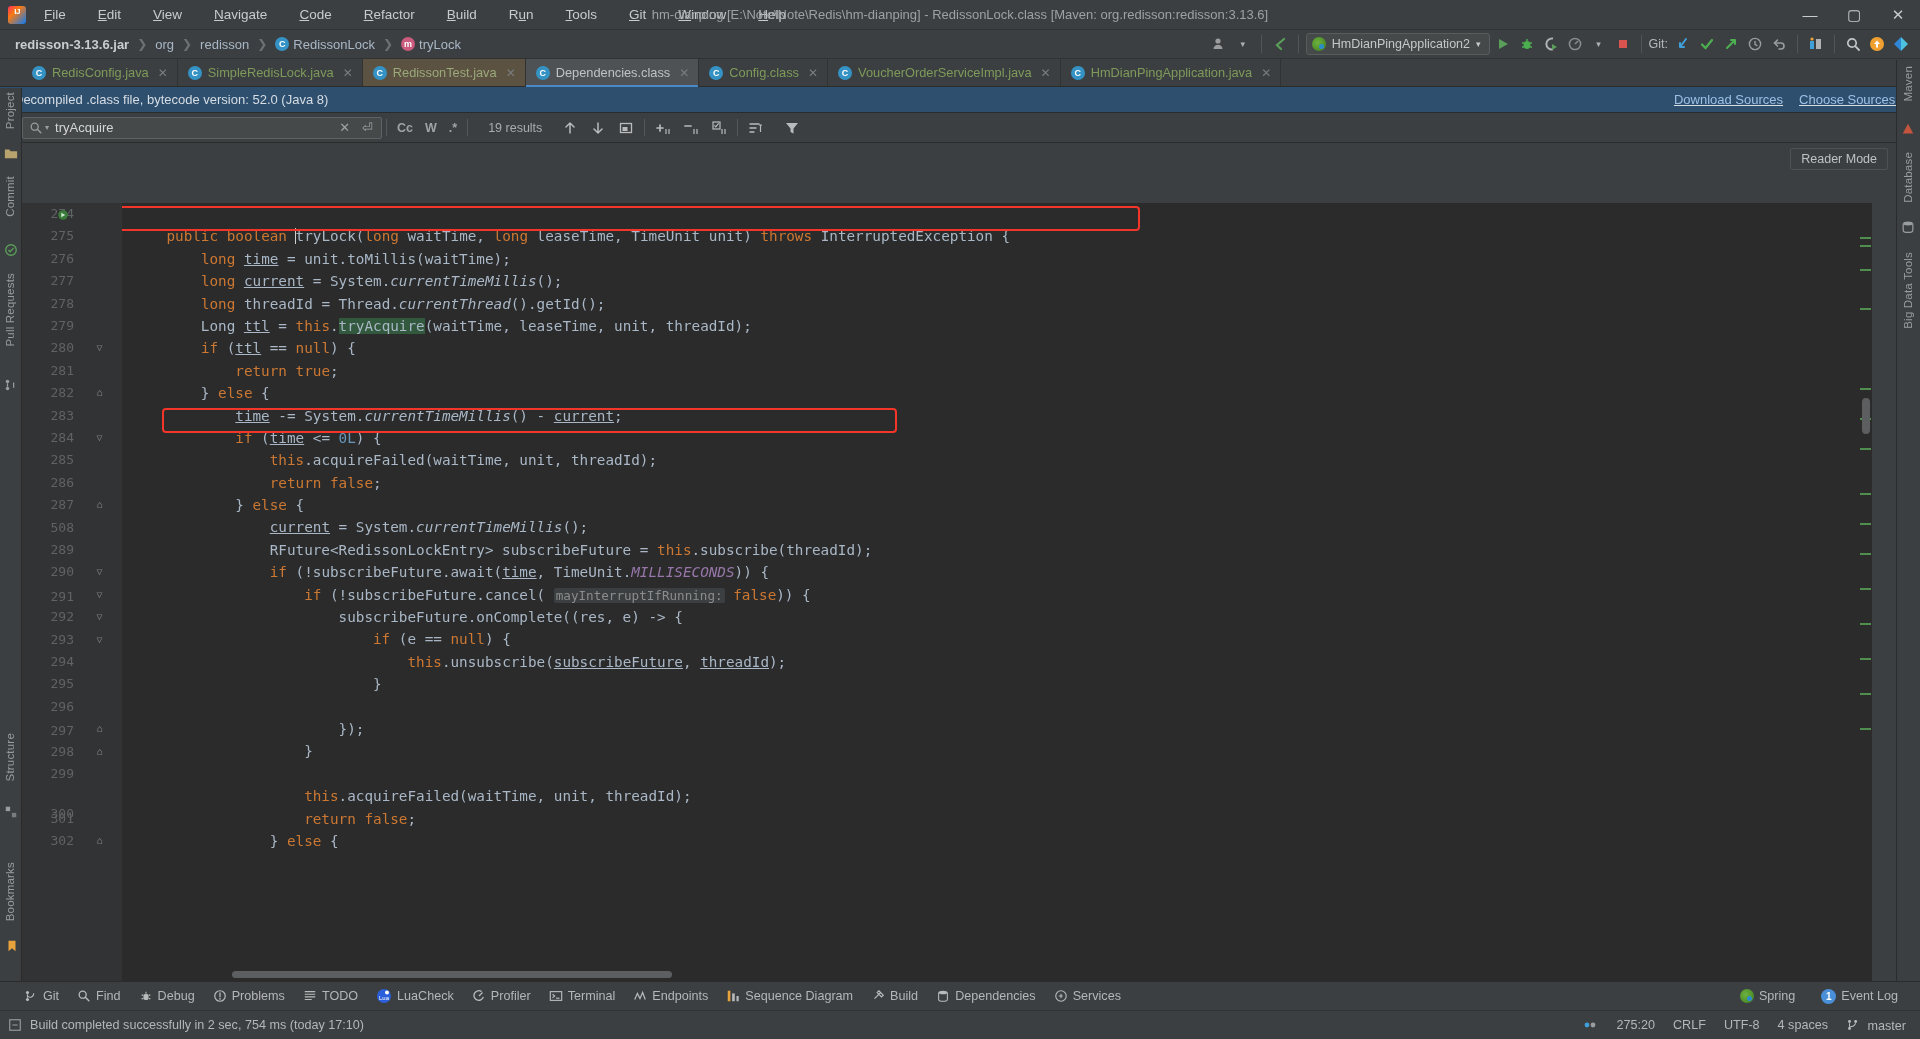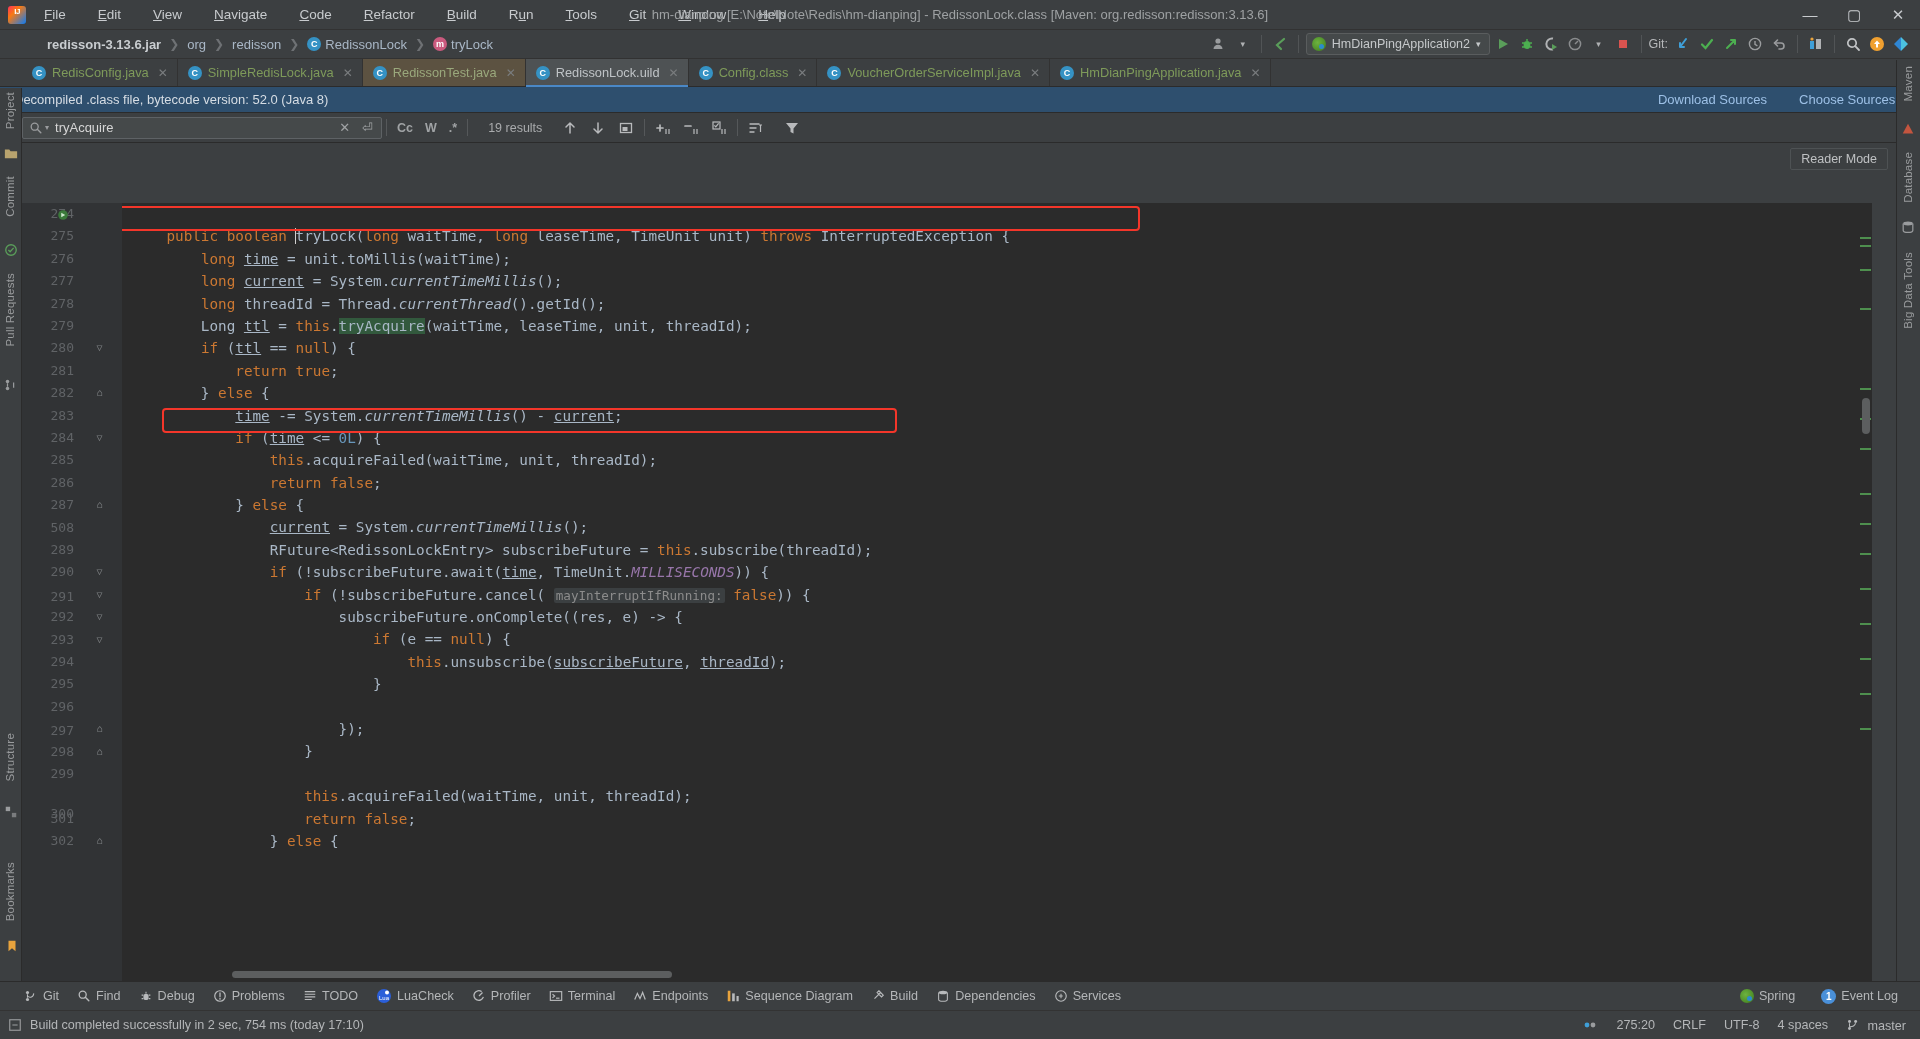--- a/index.html
+++ b/index.html
@@ -41,21 +41,21 @@
   .wbtn{
     width:44px;height:29px;display:flex;align-items:center;justify-content:center;
     color:#c8cbce;font-size:15px;
   }
 
   
   .navbar{
     height:29px;background:#3c3f41;display:flex;align-items:center;
     border-bottom:1px solid #323232;position:relative;padding-left:12px;
   }
-  .crumbs{display:flex;align-items:center;font-size:13px;margin-left:32px;}
+  .crumbs{display:flex;align-items:center;font-size:13px;}
   .crumb{display:flex;align-items:center;color:#a9b7c6;padding:1px 3px;white-space:nowrap;}
   .crumb.bold{font-weight:bold;color:#c9cdd0;}
   .crumb-sep{color:#6e7174;margin:0 5px;font-size:12px;}
   .cicon{
     width:14px;height:14px;border-radius:50%;display:inline-flex;align-items:center;
     justify-content:center;font-size:9px;color:#fff;margin-right:4px;font-weight:bold;
   }
   .cicon.c{background:#3592c4;}
   .cicon.m{background:#ca5a7e;}
 
@@ -98,21 +98,21 @@
   }
   .jicon.testy{background:#3592c4;}
   .tabclose{color:#7a7d7f;font-size:12px;margin-left:3px;}
   .tab-more{margin-left:auto;display:flex;align-items:center;padding:0 10px;color:#a3a5a7;font-size:14px;}
 
   
   .notif{
     height:26px;background:#2e4f6e;display:flex;align-items:center;
     padding:0 14px;font-size:13px;color:#d6dde4;border-bottom:1px solid #2b2b2b;
   }
-  .notif .links{margin-left:auto;display:flex;gap:32px;}
+  .notif .links{margin-left:auto;display:flex;gap:16px;text-decoration:underline;}
   .notif a{color:#9dc0e6;text-decoration:none;}
 
   
   .findbar{
     height:30px;background:#3c3f41;display:flex;align-items:center;padding-left:22px;
     border-bottom:1px solid #2b2b2b;position:relative;
   }
   .findfield{
     display:flex;align-items:center;height:22px;background:#45494a;border:1px solid #5e6265;
     border-radius:2px;width:360px;padding:0 6px;gap:6px;
@@ -395,21 +395,21 @@
       <span class="fname">SimpleRedisLock.java</span>
       <span class="tabclose">✕</span>
     </div>
     <div class="tab dirty">
       <span class="jicon testy">C</span>
       <span class="fname">RedissonTest.java</span>
       <span class="tabclose">✕</span>
     </div>
     <div class="tab sel">
       <span class="jicon">C</span>
-      <span class="fname">RedissonLock.uild</span>
+      <span class="fname">Dependencies.class</span>
       <span class="tabclose">✕</span>
     </div>
     <div class="tab">
       <span class="jicon">C</span>
       <span class="fname">Config.class</span>
       <span class="tabclose">✕</span>
     </div>
     <div class="tab">
       <span class="jicon">C</span>
       <span class="fname">VoucherOrderServiceImpl.java</span>

